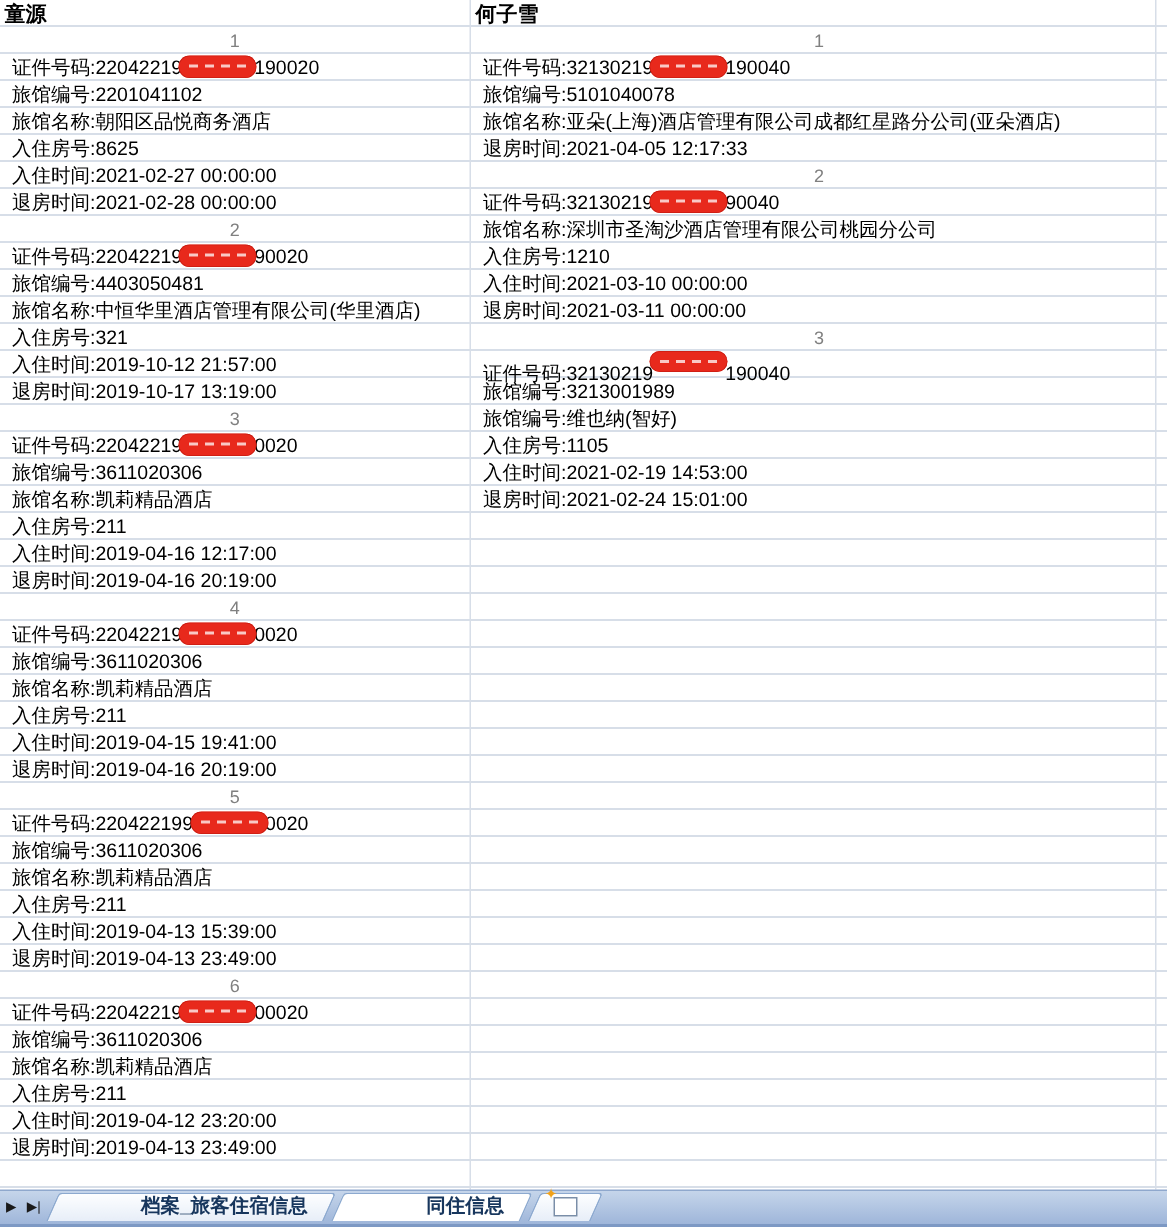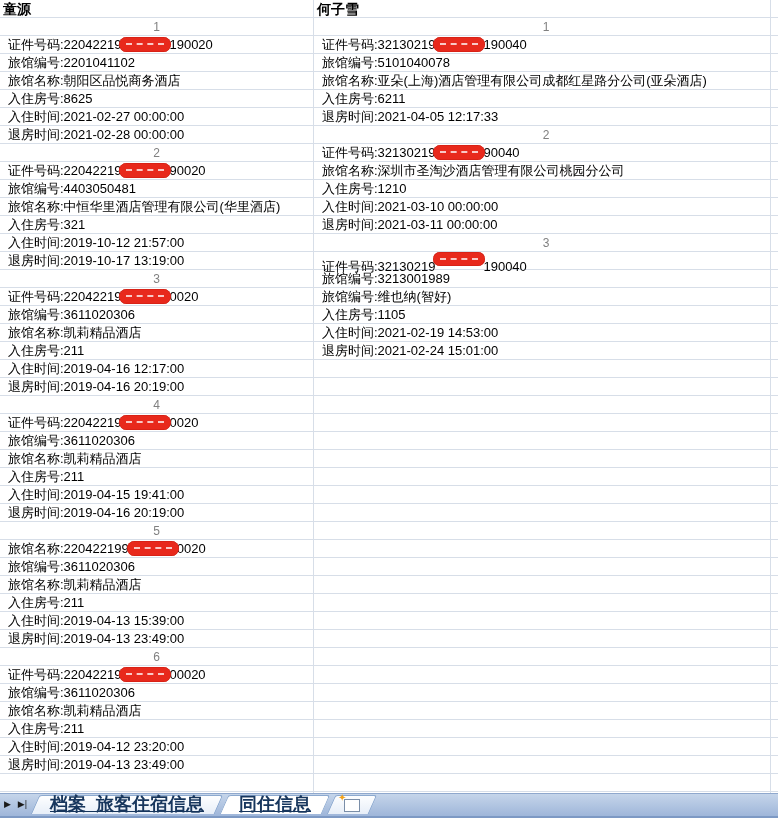--- a/index.html
+++ b/index.html
@@ -26,21 +26,21 @@
   #tabbar{position:absolute;left:0;top:793px;width:778px;height:25px;box-sizing:border-box;
           background:linear-gradient(#c5d5ea,#9bb3d8);border-top:1px solid #8fa8cd;
           display:flex;align-items:flex-start;padding-top:1px;}
   #tabbar::after{content:'';position:absolute;left:0;bottom:0;width:100%;height:2px;background:#7d99c4;}
   .nav{width:15px;text-align:center;font-size:9px;color:#1a1a1a;line-height:19px;cursor:pointer;user-select:none;}
   #tabs{display:flex;align-items:flex-start;}
   .tab{position:relative;height:19px;line-height:18px;padding:0 15px;margin-left:5px;cursor:pointer;}
   .tab .tab-bg{position:absolute;top:0;bottom:0;left:0;right:0;transform:skewX(-24deg);
         background:linear-gradient(#fdfeff,#e7eef8);border:1px solid #8ca9cf;border-bottom:none;border-radius:3px 3px 0 0;}
   .tab.active .tab-bg{background:#ffffff;}
-  .tab .tab-label{position:relative;font-size:18px;font-weight:bold;color:#17365d;text-decoration:underline;z-index:1;}
+  .tab .tab-label{position:relative;font-size:13px;font-weight:bold;color:#17365d;z-index:1;margin-left:44px;}
   .tab.insert{padding:0 13px;}
   .sheet-ico{position:relative;display:inline-block;width:14px;height:11px;background:#fff;
         border:1px solid #7a8ea8;top:3px;z-index:1;}
   .sheet-ico .star{position:absolute;top:-7px;left:-7px;color:#f2a21a;font-size:10px;line-height:10px;}
 </style>
 </head>
 <body>
 
 <div id="app">
   <div id="grid">
@@ -70,41 +70,40 @@
         <div class="cell field">入住时间:2019-04-16 12:17:00</div>
         <div class="cell field">退房时间:2019-04-16 20:19:00</div>
         <div class="cell num">4</div>
         <div class="cell field"><span>证件号码:22042219</span><span class="pill"><span class="pill-dash"></span></span><span>0020</span></div>
         <div class="cell field">旅馆编号:3611020306</div>
         <div class="cell field">旅馆名称:凯莉精品酒店</div>
         <div class="cell field">入住房号:211</div>
         <div class="cell field">入住时间:2019-04-15 19:41:00</div>
         <div class="cell field">退房时间:2019-04-16 20:19:00</div>
         <div class="cell num">5</div>
-        <div class="cell field"><span>旅馆名称:220422199</span><span class="pill"><span class="pill-dash"></span></span><span>0020</span></div>
+        <div class="cell field"><span>证件号码:220422199</span><span class="pill"><span class="pill-dash"></span></span><span>0020</span></div>
         <div class="cell field">旅馆编号:3611020306</div>
         <div class="cell field">旅馆名称:凯莉精品酒店</div>
         <div class="cell field">入住房号:211</div>
         <div class="cell field">入住时间:2019-04-13 15:39:00</div>
         <div class="cell field">退房时间:2019-04-13 23:49:00</div>
         <div class="cell num">6</div>
         <div class="cell field"><span>证件号码:22042219</span><span class="pill"><span class="pill-dash"></span></span><span>00020</span></div>
         <div class="cell field">旅馆编号:3611020306</div>
         <div class="cell field">旅馆名称:凯莉精品酒店</div>
         <div class="cell field">入住房号:211</div>
         <div class="cell field">入住时间:2019-04-12 23:20:00</div>
         <div class="cell field">退房时间:2019-04-13 23:49:00</div>
       </div>
     <div class="col" id="col-right">
         <div class="cell header">何子雪</div>
         <div class="cell num">1</div>
         <div class="cell field"><span>证件号码:32130219</span><span class="pill"><span class="pill-dash"></span></span><span>190040</span></div>
         <div class="cell field">旅馆编号:5101040078</div>
         <div class="cell field">旅馆名称:亚朵(上海)酒店管理有限公司成都红星路分公司(亚朵酒店)</div>
-        <div class="cell field">入住房号:6211</div>
         <div class="cell field">退房时间:2021-04-05 12:17:33</div>
         <div class="cell num">2</div>
         <div class="cell field"><span>证件号码:32130219</span><span class="pill"><span class="pill-dash"></span></span><span>90040</span></div>
         <div class="cell field">旅馆名称:深圳市圣淘沙酒店管理有限公司桃园分公司</div>
         <div class="cell field">入住房号:1210</div>
         <div class="cell field">入住时间:2021-03-10 00:00:00</div>
         <div class="cell field">退房时间:2021-03-11 00:00:00</div>
         <div class="cell num">3</div>
         <div class="cell field"><span>证件号码:32130219</span><span class="pill raised"><span class="pill-dash"></span></span><span>190040</span></div>
         <div class="cell field">旅馆编号:3213001989</div>

